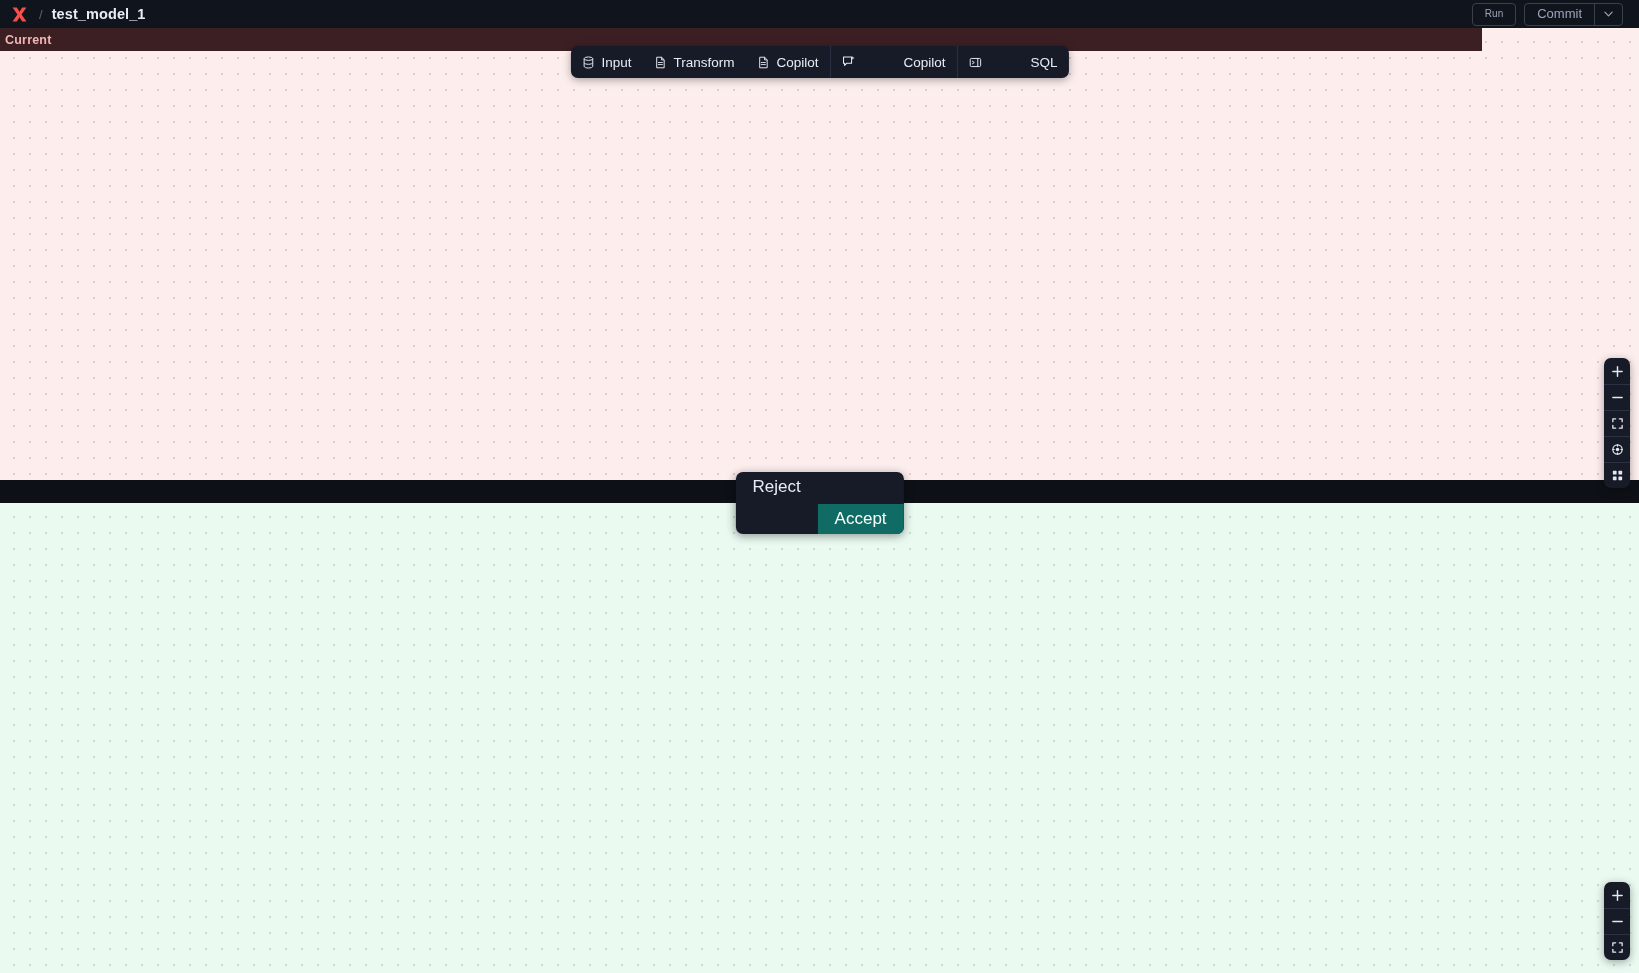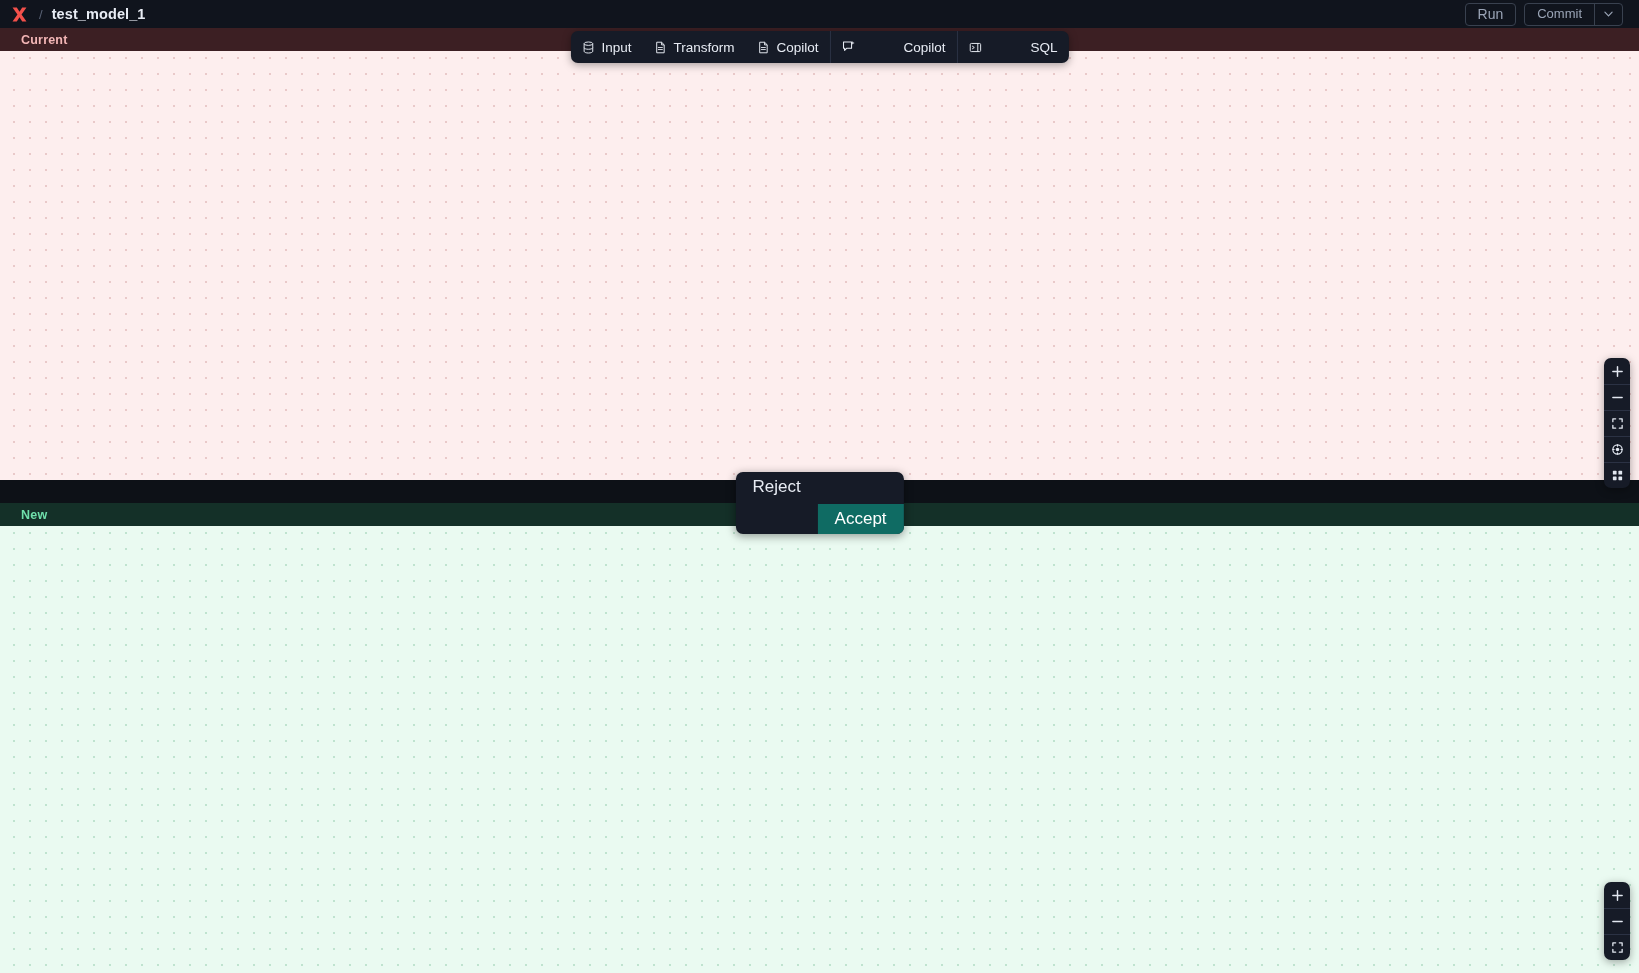--- a/index.html
+++ b/index.html
@@ -20,47 +20,47 @@
     padding: 0 8px;
     z-index: 40;
   }
   .logo { width: 22px; height: 22px; display: flex; align-items: center; justify-content: center; flex: 0 0 auto; }
   .logo svg { display: block; }
   .crumb-sep { color: #5a6376; font-size: 13px; margin: 0 9px 0 9px; }
   .crumb-title { color: #e8ecf4; font-size: 14.5px; font-weight: bold; letter-spacing: .1px; }
   .tb-right { margin-left: auto; display: flex; align-items: center; gap: 8px; padding-right: 8px; }
   .btn-outline {
     border: 1px solid #39414f; border-radius: 4px;
-    color: #9aa4b6; font-size: 14px;
+    color: #9aa4b6; font-size: 10px;
     padding: 3px 12px 4px; background: transparent;
     line-height: 14px;
   }
   .btn-split { display: flex; align-items: stretch; border: 1px solid #39414f; border-radius: 4px; overflow: hidden; }
   .btn-split .main { color: #9aa4b6; font-size: 13px; padding: 3px 12px 4px; line-height: 14px; }
   .btn-split .caret { border-left: 1px solid #39414f; color: #9aa4b6; font-size: 9px; padding: 3px 9px 4px; display:flex; align-items:center; }
 
   
   .panel { position: absolute; left: 0; width: 1639px; overflow: hidden; }
   .panel-current { top: 28px; height: 452px; background: #fdeeee;
     background-image: radial-gradient(#e9c9c9 1.05px, transparent 1.05px);
     background-size: 16px 16px; background-position: 6px 6px; }
   .panel-new { top: 503px; height: 470px; background: #eafaf1;
     background-image: radial-gradient(#bfe3cf 1.05px, transparent 1.05px);
     background-size: 16px 16px; background-position: 6px 6px; }
 
-  .banner { position: absolute; left: 0; width: 1639px; height: 23px; display: flex; align-items: center; padding-left: 21px; z-index: 22; }
+  .banner { position: absolute; left: 0; width: 1482px; height: 23px; display: flex; align-items: center; padding-left: 5px; z-index: 22; }
   .banner span { font-size: 12.5px; font-weight: bold; letter-spacing: .2px; }
   .banner-current { top: 28px; background: #3c1f23; }
   .banner-current span { color: #f3b6b6; }
   .banner-new { top: 503px; background: #143028; }
   .banner-new span { color: #6fdfab; }
 
   
   .toolbar {
-    position: absolute; top: 31px; left: 50%; transform: translateX(-50%);
+    position: absolute; top: 46px; left: 50%; transform: translateX(-50%);
     height: 32px; background: #161b27; border-radius: 7px;
     display: flex; align-items: stretch; z-index: 30;
     box-shadow: 0 2px 9px rgba(0,0,0,.35);
   }
   .tb-item { display: flex; align-items: center; gap: 6px; padding: 0 11px; color: #e7ebf3; font-size: 13.5px; white-space: nowrap; }
   .tb-item + .tb-item.sep { border-left: 1px solid #2b3244; gap: 48px; }
   .tb-ico { width: 14px; height: 14px; display: inline-flex; align-items: center; justify-content: center; flex: 0 0 auto; }
   .tb-ico svg { display: block; }
 
   
@@ -205,23 +205,20 @@
     <svg class="edges">
       <path d="M277,723 C292,723 292,742 307,742" stroke="#3a4252" stroke-width="1.6" fill="none"></path>
       <path d="M527,754 C542,754 542,728 557,728" stroke="#3a4252" stroke-width="1.6" fill="none"></path>
       <path d="M790,723 C805,723 805,749 820,749" stroke="#3a4252" stroke-width="1.6" fill="none"></path>
       <path d="M1040,780 C1055,780 1055,748 1070,748" stroke="#3a4252" stroke-width="1.6" fill="none"></path>
       <path d="M1307,723 C1322,723 1322,742 1337,742" stroke="#3a4252" stroke-width="1.6" fill="none"></path>
     </svg>
 
   </div>
 
-  <div class="banner banner-new">
-    <span>New</span>
-  </div>
 
   <div class="decision">
     <div class="dbtn">Reject</div>
     <div class="dbtn accept">Accept</div>
   </div>
 
   <div class="zoomctl zc-bottom">
     <div class="zb">
       <svg width="13" height="13" viewBox="0 0 14 14">
           <path d="M7 2 v10 M2 7 h10" stroke="#e2e7f0" stroke-width="1.6" stroke-linecap="round"></path>

